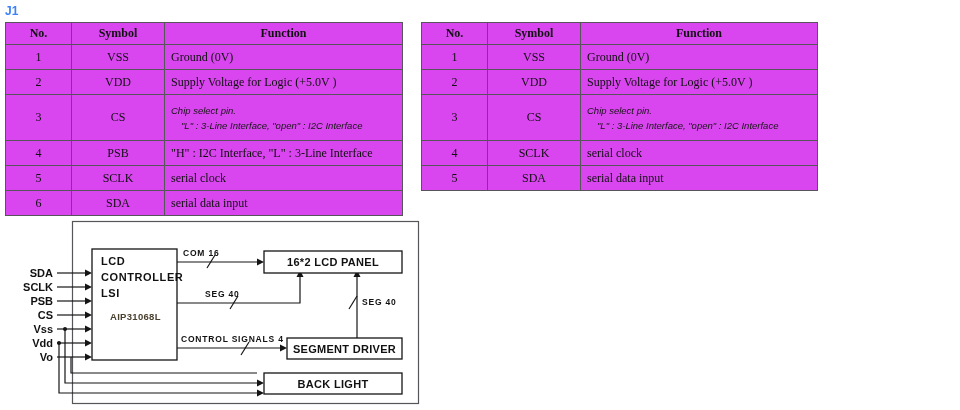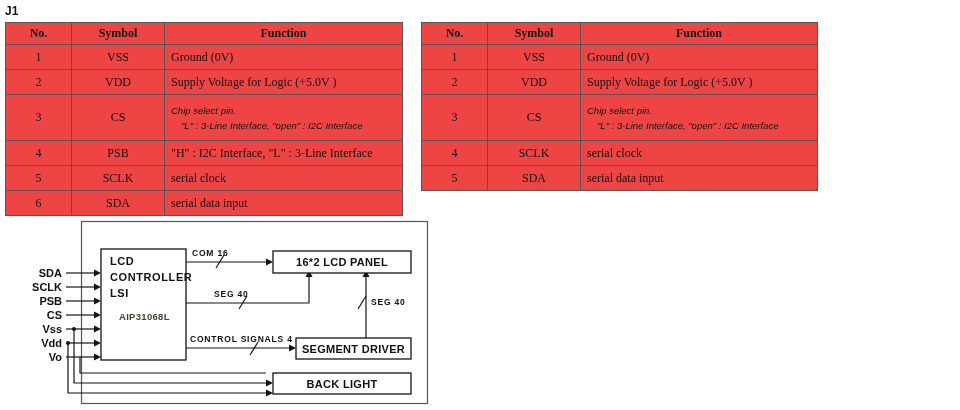--- a/index.html
+++ b/index.html
@@ -15,28 +15,28 @@
     font-family: "Liberation Serif", serif;
     overflow: hidden;
   }
 
   
   .conn-title {
     position: absolute;
     font-family: "Liberation Sans", sans-serif;
     font-weight: bold;
     font-size: 12px;
-    color: #0f172a;
+    color: #3b82f6;
     letter-spacing: 0.2px;
   }
   .conn-table {
     position: absolute;
     border-collapse: collapse;
     table-layout: fixed;
-    background: #ef4444;
+    background: #d946ef;
   }
   .conn-table td, .conn-table th {
     border: 1px solid #55555a;
     padding: 0 6px;
     color: #101010;
     font-family: "Liberation Serif", serif;
     font-size: 12px;
     vertical-align: middle;
   }
   .conn-table th {
@@ -59,21 +59,21 @@
   .fn-line1 { display: block; line-height: 15px; }
   .fn-line2 { display: block; line-height: 15px; padding-left: 10px; }
   .fn-sans {
     font-family: "Liberation Sans", sans-serif;
     font-size: 9.5px;
   }
 
   
   #diagram {
     position: absolute;
-    left: 16px;
+    left: 7px;
     top: 205px;
     width: 430px;
     height: 205px;
     padding-left: 8px;
   }
   #diagram svg { display: block; }
   .pin-label {
     font-family: "Liberation Sans", sans-serif;
     font-size: 11px;
     font-weight: bold;

